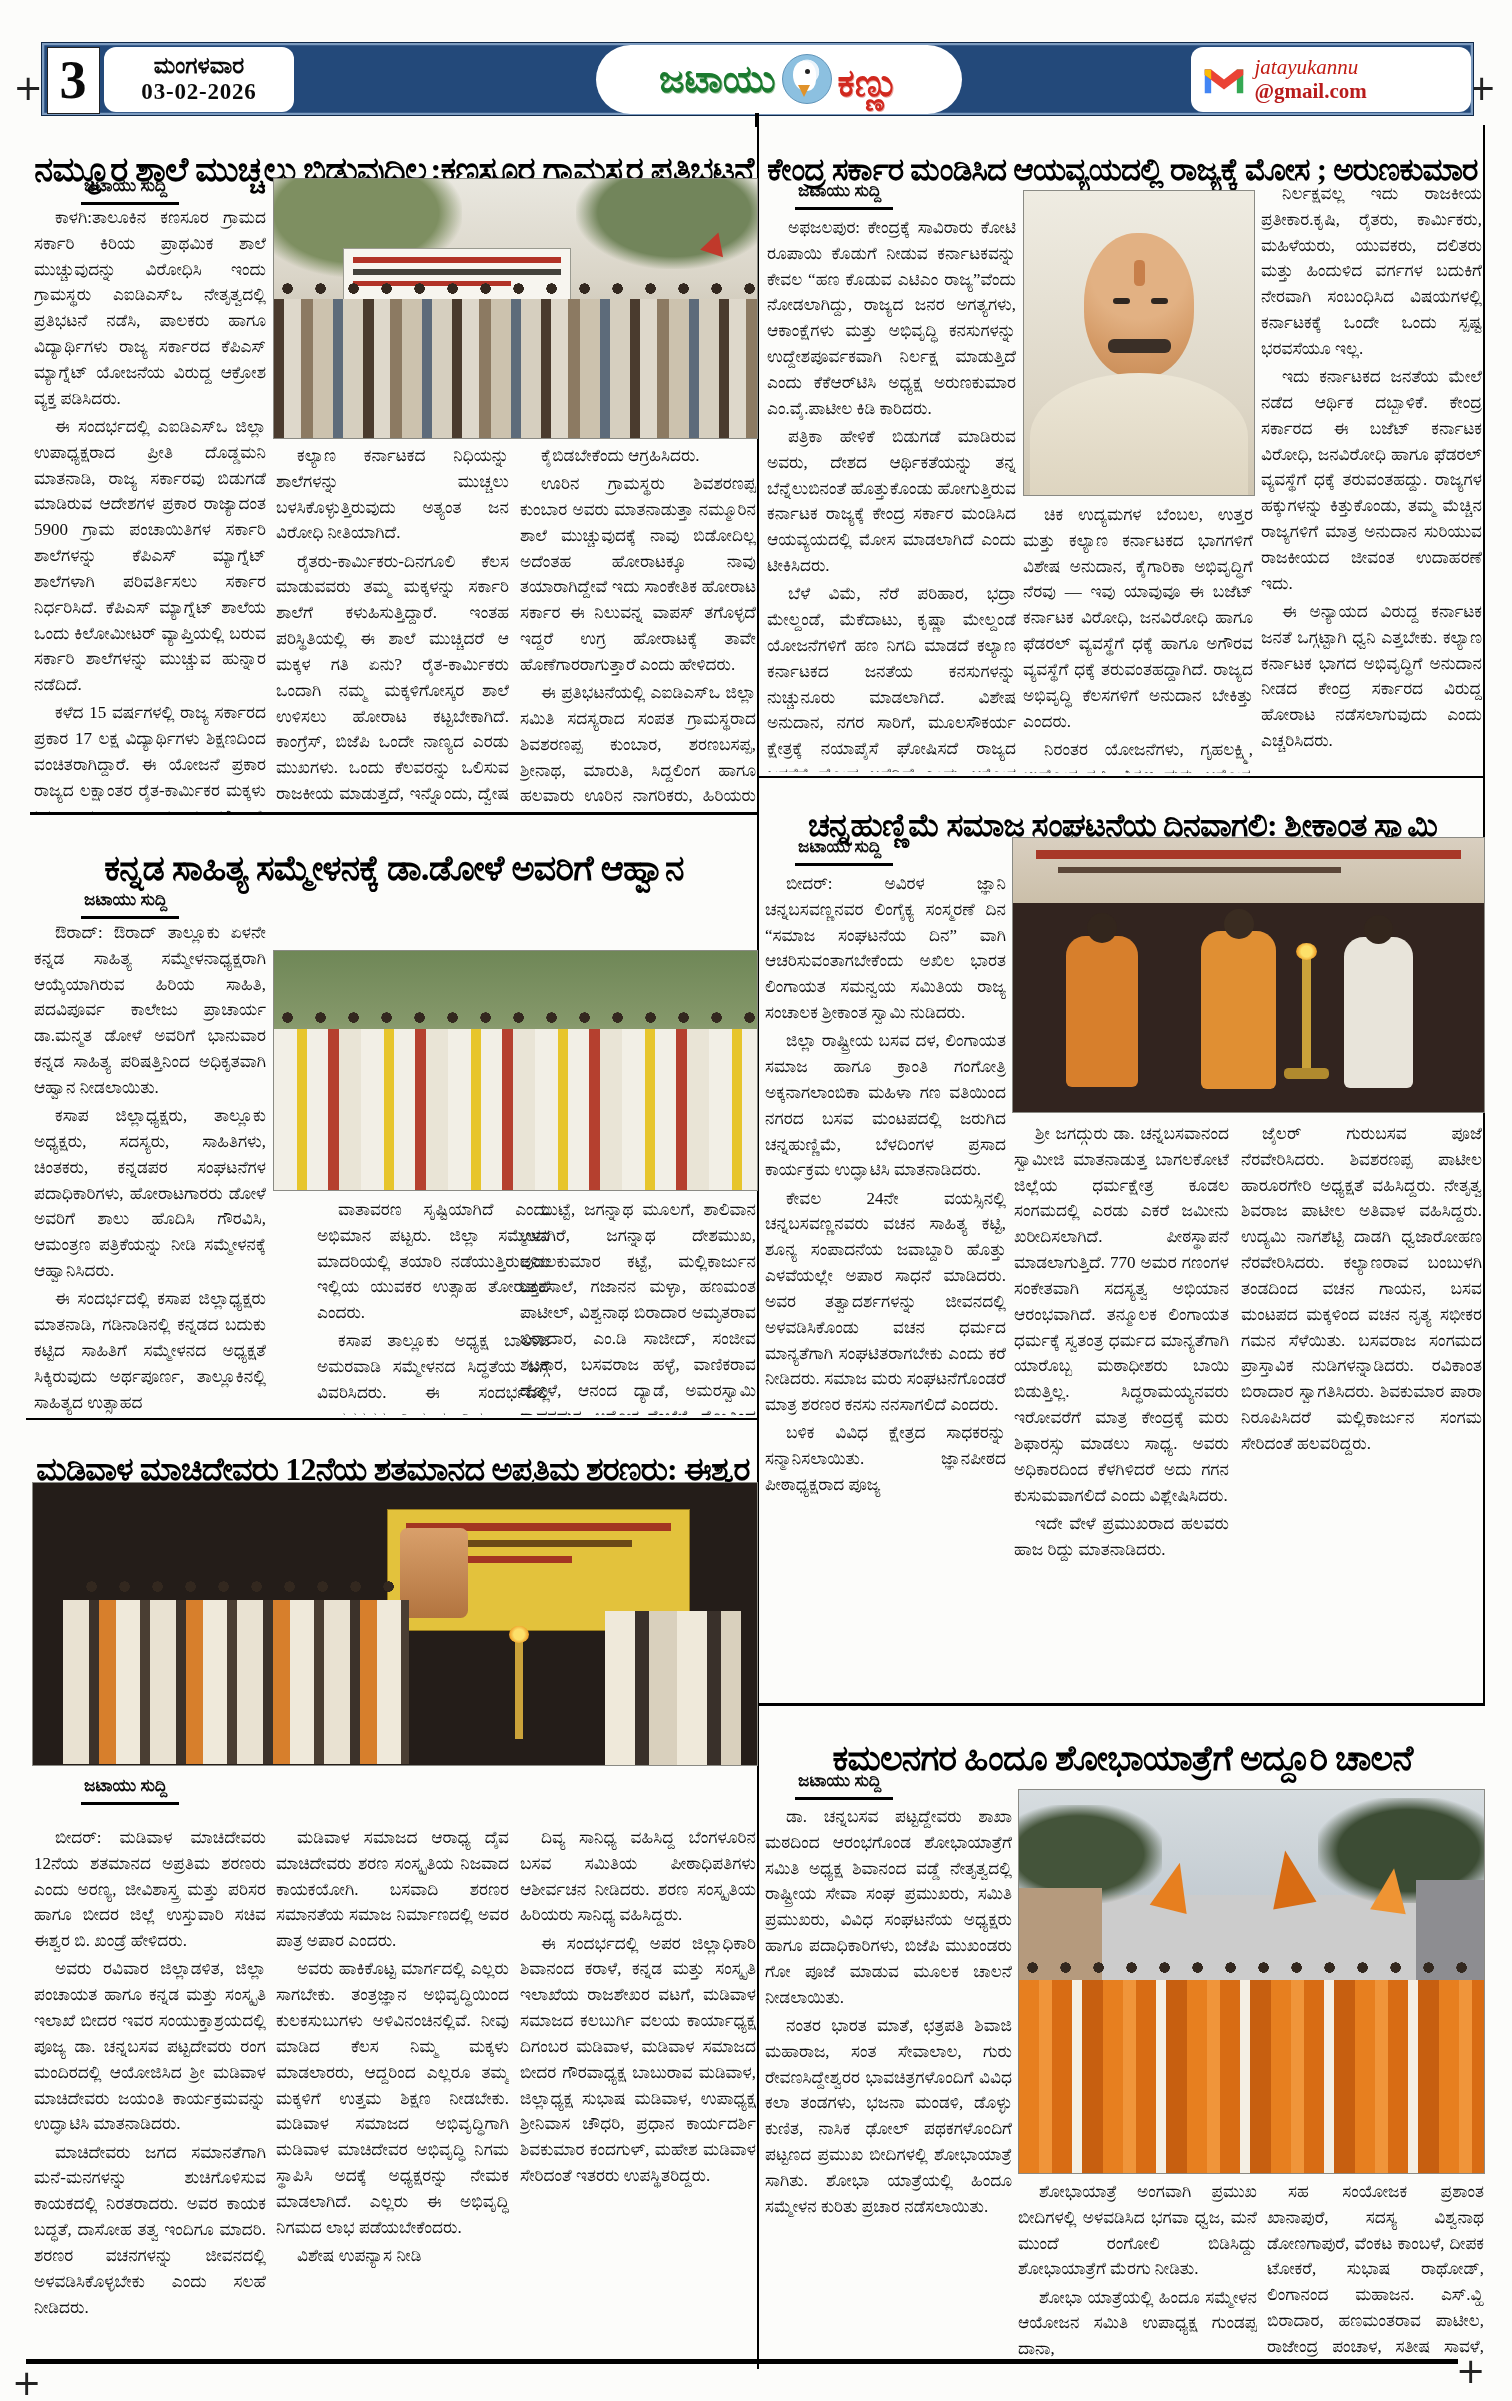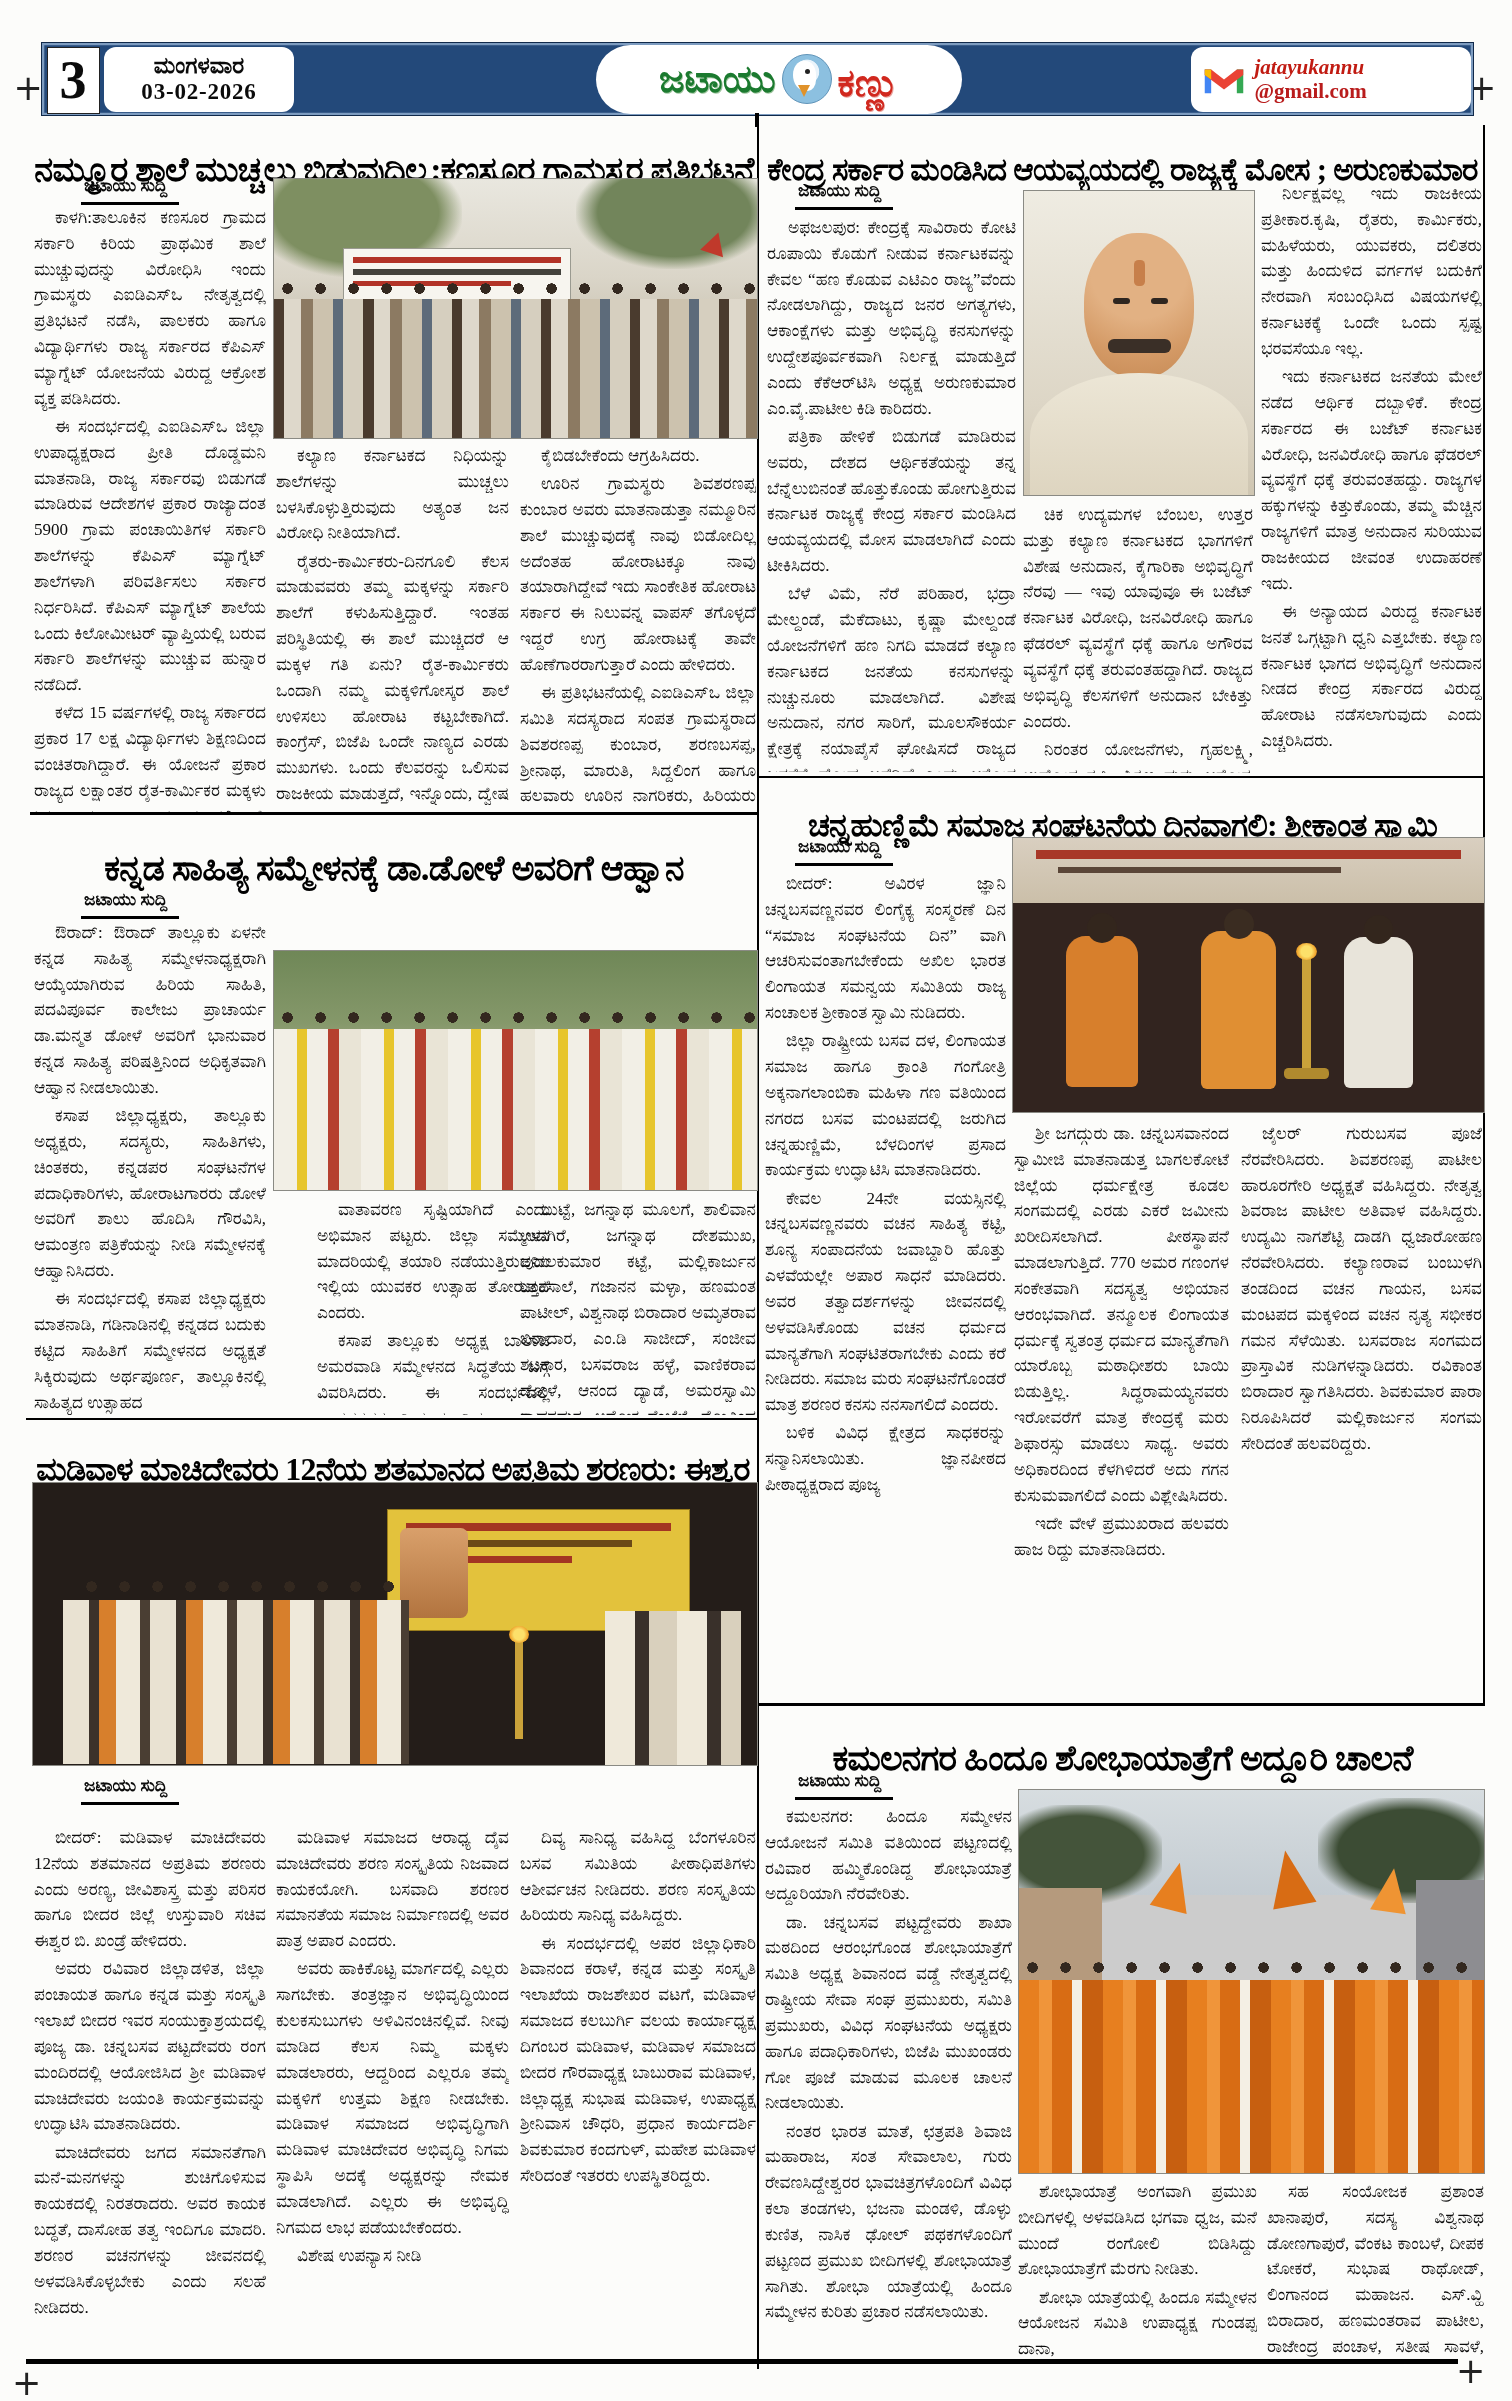--- a/index.html
+++ b/index.html
@@ -25,21 +25,21 @@
   .eagle{position:relative;width:48px;height:48px;border-radius:50%;
          background:radial-gradient(circle at 50% 35%,#eaf4fb 0 30%,#8cc0e0 32% 100%);border:1.5px solid #5f93b8;}
   .eagle .head{position:absolute;left:10.5px;top:6px;width:22.6px;height:30px;background:#fff;
          border-radius:50% 50% 40% 60%;}
   .eagle .beak{position:absolute;left:15px;top:30px;width:0;height:0;border-left:6.8px solid transparent;
          border-right:6.8px solid transparent;border-top:12px solid #e0922a;}
   .eagle .eye{position:absolute;left:22.6px;top:13.6px;width:5.3px;height:5.3px;background:#222;border-radius:50%;}
   .mailbox{position:absolute;left:1149px;top:3.8px;width:280px;height:65px;background:#fff;border-radius:12px;
           display:flex;align-items:center;padding-left:10.5px;box-sizing:border-box;gap:9px;}
   .mailtext{display:flex;flex-direction:column;line-height:1.15;}
-  .mail1{color:#c11b12;font-weight:bold;font-style:italic;font-size:21px;}
+  .mail1{color:#c11b12;font-weight:normal;font-style:italic;font-size:21px;}
   .mail2{color:#b91c1c;font-size:21px;font-weight:bold;}
   .hl{position:absolute;font-weight:bold;text-align:center;line-height:1.2;letter-spacing:-0.8px;color:#000;}
   .byline{position:absolute;font-weight:bold;font-size:17px;border-bottom:3.8px solid #000;
           padding:0 12px 6px 3px;}
   .bodycol{position:absolute;font-size:17px;line-height:1.52;text-align:justify;overflow:hidden;}
   .bodycol p{margin:0 0 2.3px 0;text-indent:21px;}
   .photo{position:absolute;overflow:hidden;border:0.8px solid #8a8a84;background:#ccc;}
   .ph-part{position:absolute;}
   .heads{position:absolute;background-image:radial-gradient(circle 8.3px at 13.6px 13.6px,#33281f 62%,rgba(0,0,0,0) 64%);
          background-size:33px 29px;background-repeat:repeat-x;}
@@ -246,21 +246,20 @@
     <div class="bodycol" style="left:520px;top:1825px;width:236px;height:536px;">
         <p>ದಿವ್ಯ ಸಾನಿಧ್ಯ ವಹಿಸಿದ್ದ ಬೆಂಗಳೂರಿನ ಬಸವ ಸಮಿತಿಯ ಪೀಠಾಧಿಪತಿಗಳು ಆಶೀರ್ವಚನ ನೀಡಿದರು. ಶರಣ ಸಂಸ್ಕೃತಿಯ ಹಿರಿಯರು ಸಾನಿಧ್ಯ ವಹಿಸಿದ್ದರು.</p>
         <p>ಈ ಸಂದರ್ಭದಲ್ಲಿ ಅಪರ ಜಿಲ್ಲಾಧಿಕಾರಿ ಶಿವಾನಂದ ಕರಾಳೆ, ಕನ್ನಡ ಮತ್ತು ಸಂಸ್ಕೃತಿ ಇಲಾಖೆಯ ರಾಜಶೇಖರ ವಟಗೆ, ಮಡಿವಾಳ ಸಮಾಜದ ಕಲಬುರ್ಗಿ ವಲಯ ಕಾರ್ಯಾಧ್ಯಕ್ಷ ದಿಗಂಬರ ಮಡಿವಾಳ, ಮಡಿವಾಳ ಸಮಾಜದ ಬೀದರ ಗೌರವಾಧ್ಯಕ್ಷ ಬಾಬುರಾವ ಮಡಿವಾಳ, ಜಿಲ್ಲಾಧ್ಯಕ್ಷ ಸುಭಾಷ ಮಡಿವಾಳ, ಉಪಾಧ್ಯಕ್ಷ ಶ್ರೀನಿವಾಸ ಚೌಧರಿ, ಪ್ರಧಾನ ಕಾರ್ಯದರ್ಶಿ ಶಿವಕುಮಾರ ಕಂದಗುಳ್, ಮಹೇಶ ಮಡಿವಾಳ ಸೇರಿದಂತೆ ಇತರರು ಉಪಸ್ಥಿತರಿದ್ದರು.</p>
       </div>
   </section>
 
   <section>
     <h1 class="hl" style="left:764px;top:1715px;width:717px;font-size:35px;">ಕಮಲನಗರ ಹಿಂದೂ ಶೋಭಾಯಾತ್ರೆಗೆ ಅದ್ದೂರಿ ಚಾಲನೆ</h1>
     <div class="byline" style="left:795px;top:1771px;">ಜಟಾಯು ಸುದ್ದಿ</div>
     <div class="bodycol" style="left:765px;top:1804px;width:247px;height:566px;">
-        <p>ಕಮಲನಗರ: ಹಿಂದೂ ಸಮ್ಮೇಳನ ಆಯೋಜನೆ ಸಮಿತಿ ವತಿಯಿಂದ ಪಟ್ಟಣದಲ್ಲಿ ರವಿವಾರ ಹಮ್ಮಿಕೊಂಡಿದ್ದ ಶೋಭಾಯಾತ್ರೆ ಅದ್ದೂರಿಯಾಗಿ ನೆರವೇರಿತು.</p>
         <p>ಡಾ. ಚನ್ನಬಸವ ಪಟ್ಟದ್ದೇವರು ಶಾಖಾ ಮಠದಿಂದ ಆರಂಭಗೊಂಡ ಶೋಭಾಯಾತ್ರೆಗೆ ಸಮಿತಿ ಅಧ್ಯಕ್ಷ ಶಿವಾನಂದ ವಡ್ಡೆ ನೇತೃತ್ವದಲ್ಲಿ ರಾಷ್ಟ್ರೀಯ ಸೇವಾ ಸಂಘ ಪ್ರಮುಖರು, ಸಮಿತಿ ಪ್ರಮುಖರು, ವಿವಿಧ ಸಂಘಟನೆಯ ಅಧ್ಯಕ್ಷರು ಹಾಗೂ ಪದಾಧಿಕಾರಿಗಳು, ಬಿಜೆಪಿ ಮುಖಂಡರು ಗೋ ಪೂಜೆ ಮಾಡುವ ಮೂಲಕ ಚಾಲನೆ ನೀಡಲಾಯಿತು.</p>
         <p>ನಂತರ ಭಾರತ ಮಾತೆ, ಛತ್ರಪತಿ ಶಿವಾಜಿ ಮಹಾರಾಜ, ಸಂತ ಸೇವಾಲಾಲ, ಗುರು ರೇವಣಸಿದ್ದೇಶ್ವರರ ಭಾವಚಿತ್ರಗಳೊಂದಿಗೆ ವಿವಿಧ ಕಲಾ ತಂಡಗಳು, ಭಜನಾ ಮಂಡಳಿ, ಡೊಳ್ಳು ಕುಣಿತ, ನಾಸಿಕ ಢೋಲ್ ಪಥಕಗಳೊಂದಿಗೆ ಪಟ್ಟಣದ ಪ್ರಮುಖ ಬೀದಿಗಳಲ್ಲಿ ಶೋಭಾಯಾತ್ರೆ ಸಾಗಿತು. ಶೋಭಾ ಯಾತ್ರೆಯಲ್ಲಿ ಹಿಂದೂ ಸಮ್ಮೇಳನ ಕುರಿತು ಪ್ರಚಾರ ನಡೆಸಲಾಯಿತು.</p>
       </div>
     <div class="photo" style="left:1018px;top:1789px;width:465px;height:383px;">
       <div class="ph-part" style="left:0;top:0;width:100%;height:105px;background:linear-gradient(180deg,#d7dde0,#c4ccd2);"></div>
       <div class="ph-part" style="left:-22.6px;top:15px;width:166px;height:98px;background:radial-gradient(ellipse,#44543a 0 55%,rgba(68,84,58,0) 75%);"></div>
       <div class="ph-part" style="right:-15px;top:7.5px;width:181px;height:105px;background:radial-gradient(ellipse,#3c4c34 0 55%,rgba(60,76,52,0) 75%);"></div>
       <div class="ph-part" style="left:0;top:98px;width:83px;height:143px;background:#b59a7d;"></div>
       <div class="ph-part" style="right:0;top:90px;width:68px;height:151px;background:#8d8d91;"></div>
       <div class="ph-part" style="left:136px;top:72px;width:0;height:0;border-left:19.6px solid transparent;border-right:19.6px solid transparent;border-bottom:48px solid #e77f1f;transform:rotate(14deg);"></div>

